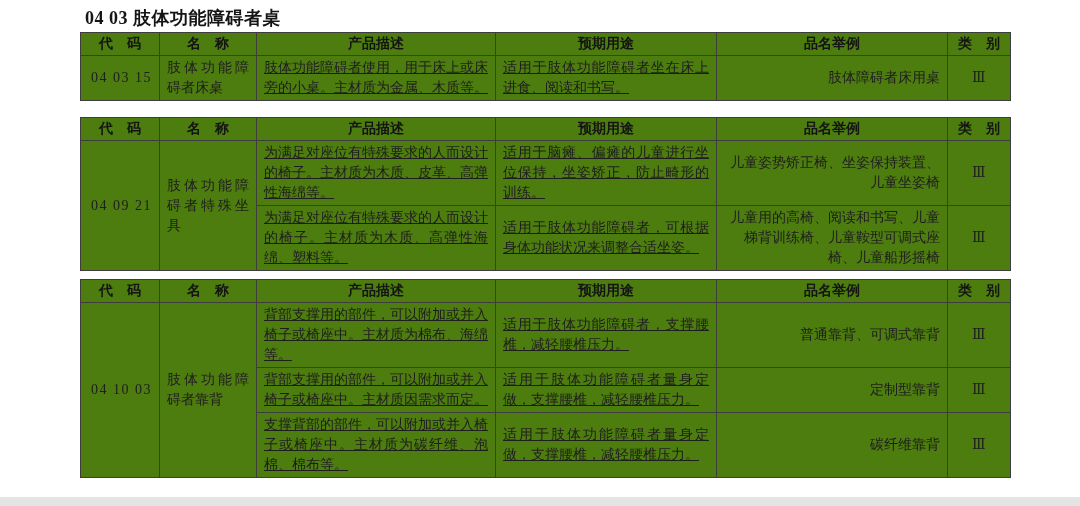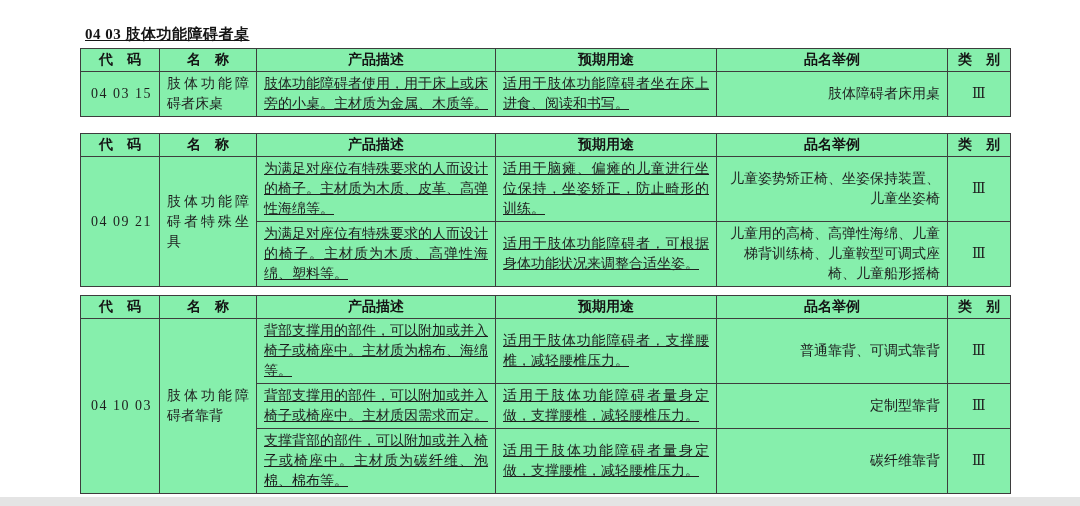--- a/index.html
+++ b/index.html
@@ -14,32 +14,31 @@
     position: relative;
     font-family: "Liberation Serif", "DejaVu Serif", serif;
     color: #1e1e1e;
     -webkit-font-smoothing: antialiased;
   }
   .page {
     padding: 9px 0 0 80px;
   }
   .sec-title {
     font-weight: bold;
-    font-size: 15px;
+    font-size: 18px;
     line-height: 18px;
-    margin: 16px 0 5px 5px;
+    margin: 0 0 5px 5px;
     letter-spacing: 0.5px;
     color: #151515;
-    text-decoration: underline;
   }
   table.cls-table {
     border-collapse: collapse;
     table-layout: fixed;
     width: 930px;
-    background: #86efac;
+    background: #4d7c0f;
   }
   table.t1 { margin-bottom: 16px; }
   table.t2 { margin-bottom: 8px; }
   .cls-table th, .cls-table td {
     border: 1px solid #3d3d3d;
     font-size: 14px;
     line-height: 20px;
     padding: 2px 7px;
     vertical-align: middle;
     overflow: hidden;
@@ -146,21 +145,21 @@
         <td class="c-code" rowspan="2">04 09 21</td>
         <td class="c-name" rowspan="2">肢体功能障碍者特殊坐具</td>
         <td class="c-desc">为满足对座位有特殊要求的人而设计的椅子。主材质为木质、皮革、高弹性海绵等。</td>
         <td class="c-usage">适用于脑瘫、偏瘫的儿童进行坐位保持，坐姿矫正，防止畸形的训练。</td>
         <td class="c-ex">儿童姿势矫正椅、坐姿保持装置、儿童坐姿椅</td>
         <td class="c-cat">Ⅲ</td>
       </tr>
       <tr>
         <td class="c-desc">为满足对座位有特殊要求的人而设计的椅子。主材质为木质、高弹性海绵、塑料等。</td>
         <td class="c-usage">适用于肢体功能障碍者，可根据身体功能状况来调整合适坐姿。</td>
-        <td class="c-ex">儿童用的高椅、高弹性海绵、儿童梯背训练椅、儿童鞍型可调式座椅、儿童船形摇椅</td>
+        <td class="c-ex">儿童用的高椅、阅读和书写、儿童梯背训练椅、儿童鞍型可调式座椅、儿童船形摇椅</td>
         <td class="c-cat">Ⅲ</td>
       </tr>
     </tbody>
   </table>
 
   <table class="cls-table t3">
     <colgroup>
       <col style="width:79px">
         <col style="width:97px">
         <col style="width:239px">

